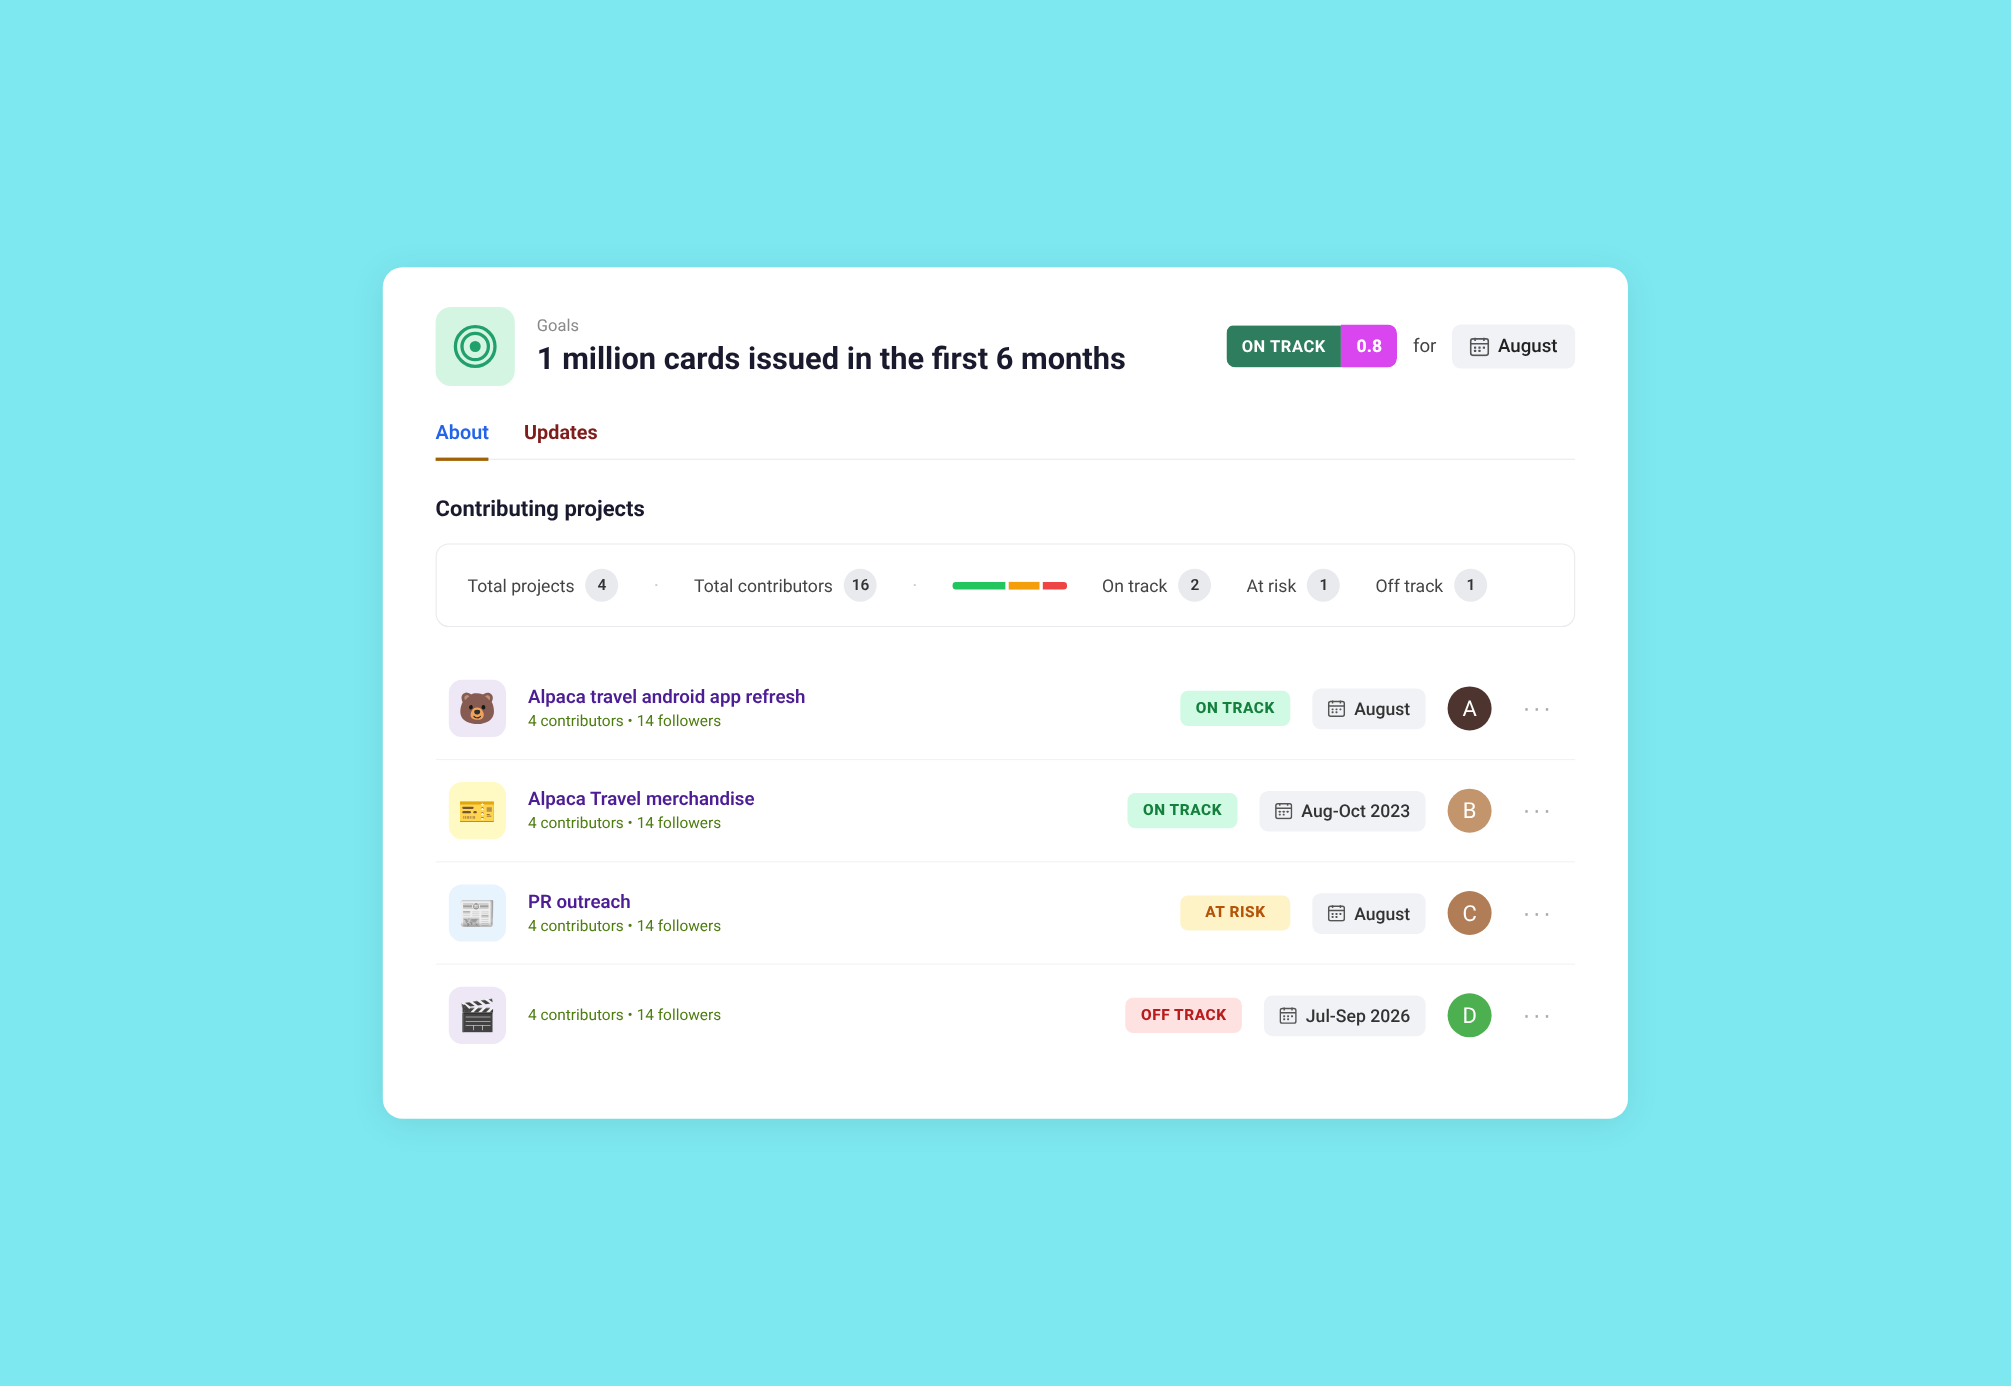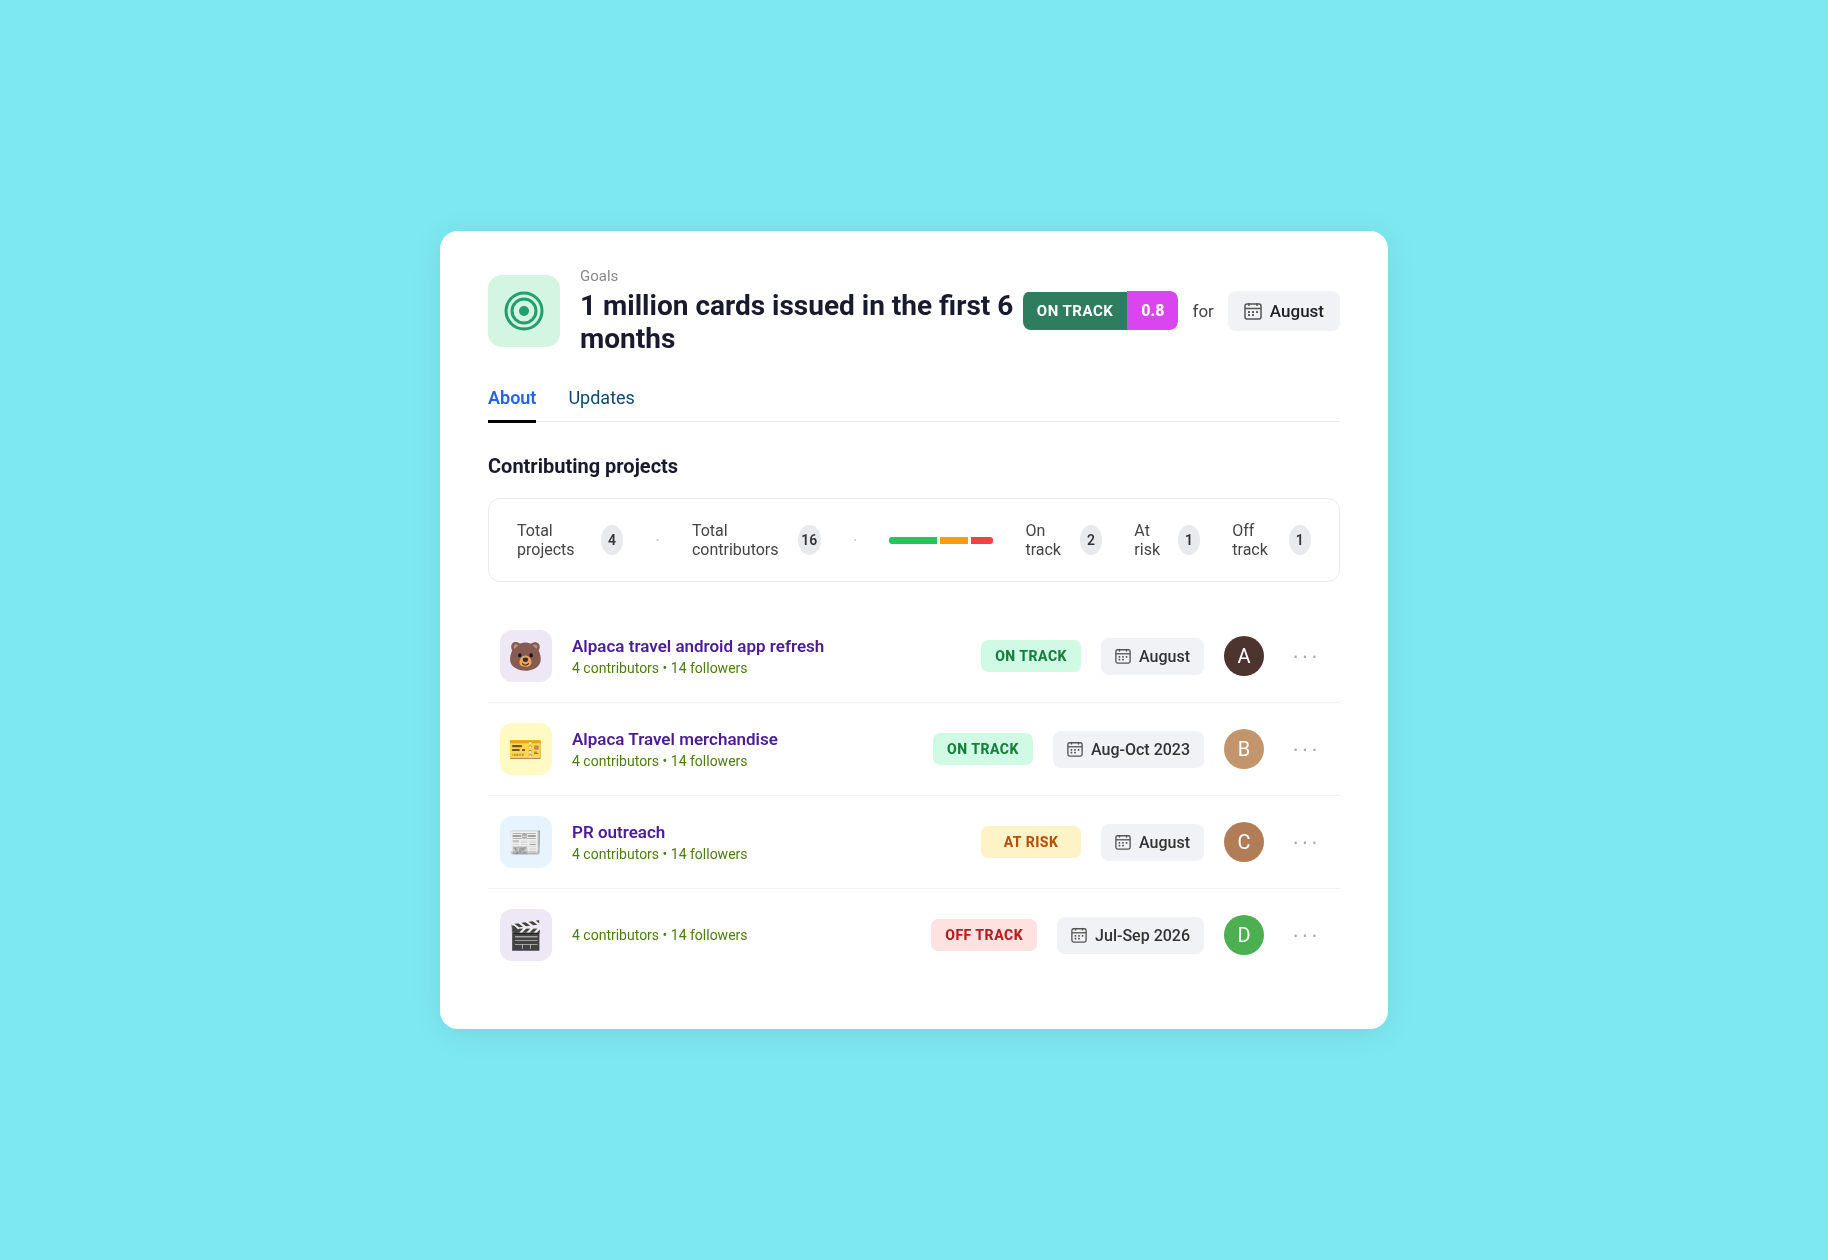--- a/index.html
+++ b/index.html
@@ -8,21 +8,21 @@
       display: flex;
       justify-content: center;
       align-items: center;
       min-height: 100vh;
       font-family: -apple-system, BlinkMacSystemFont, 'Segoe UI', Roboto, sans-serif;
     }
     .card {
       background: #fff;
       border-radius: 18px;
       padding: 36px 48px 48px 48px;
-      width: 948px;
+      width: 1132px;
       max-width: 98vw;
       box-shadow: 0 4px 32px rgba(0,0,0,0.08);
     }
     .header {
       display: flex;
       align-items: center;
       justify-content: space-between;
       margin-bottom: 32px;
     }
     .header-left {
@@ -110,30 +110,30 @@
     }
     
     .tabs {
       display: flex;
       gap: 32px;
       border-bottom: 1.5px solid #e8eaed;
       margin-bottom: 32px;
     }
     .tab {
       font-size: 18px;
-      font-weight: 400;
+      font-weight: 700;
       padding-bottom: 12px;
       cursor: pointer;
-      color: #0c4a6e;
+      color: #7f1d1d;
       border-bottom: 3px solid transparent;
       margin-bottom: -1.5px;
     }
     .tab.active {
       color: #2563eb;
-      border-bottom: 3px solid #000000;
+      border-bottom: 3px solid #a16207;
       font-weight: 600;
     }
     
     .section-title {
       font-size: 20px;
       font-weight: 700;
       color: #1a1a2e;
       margin-bottom: 20px;
     }
     

